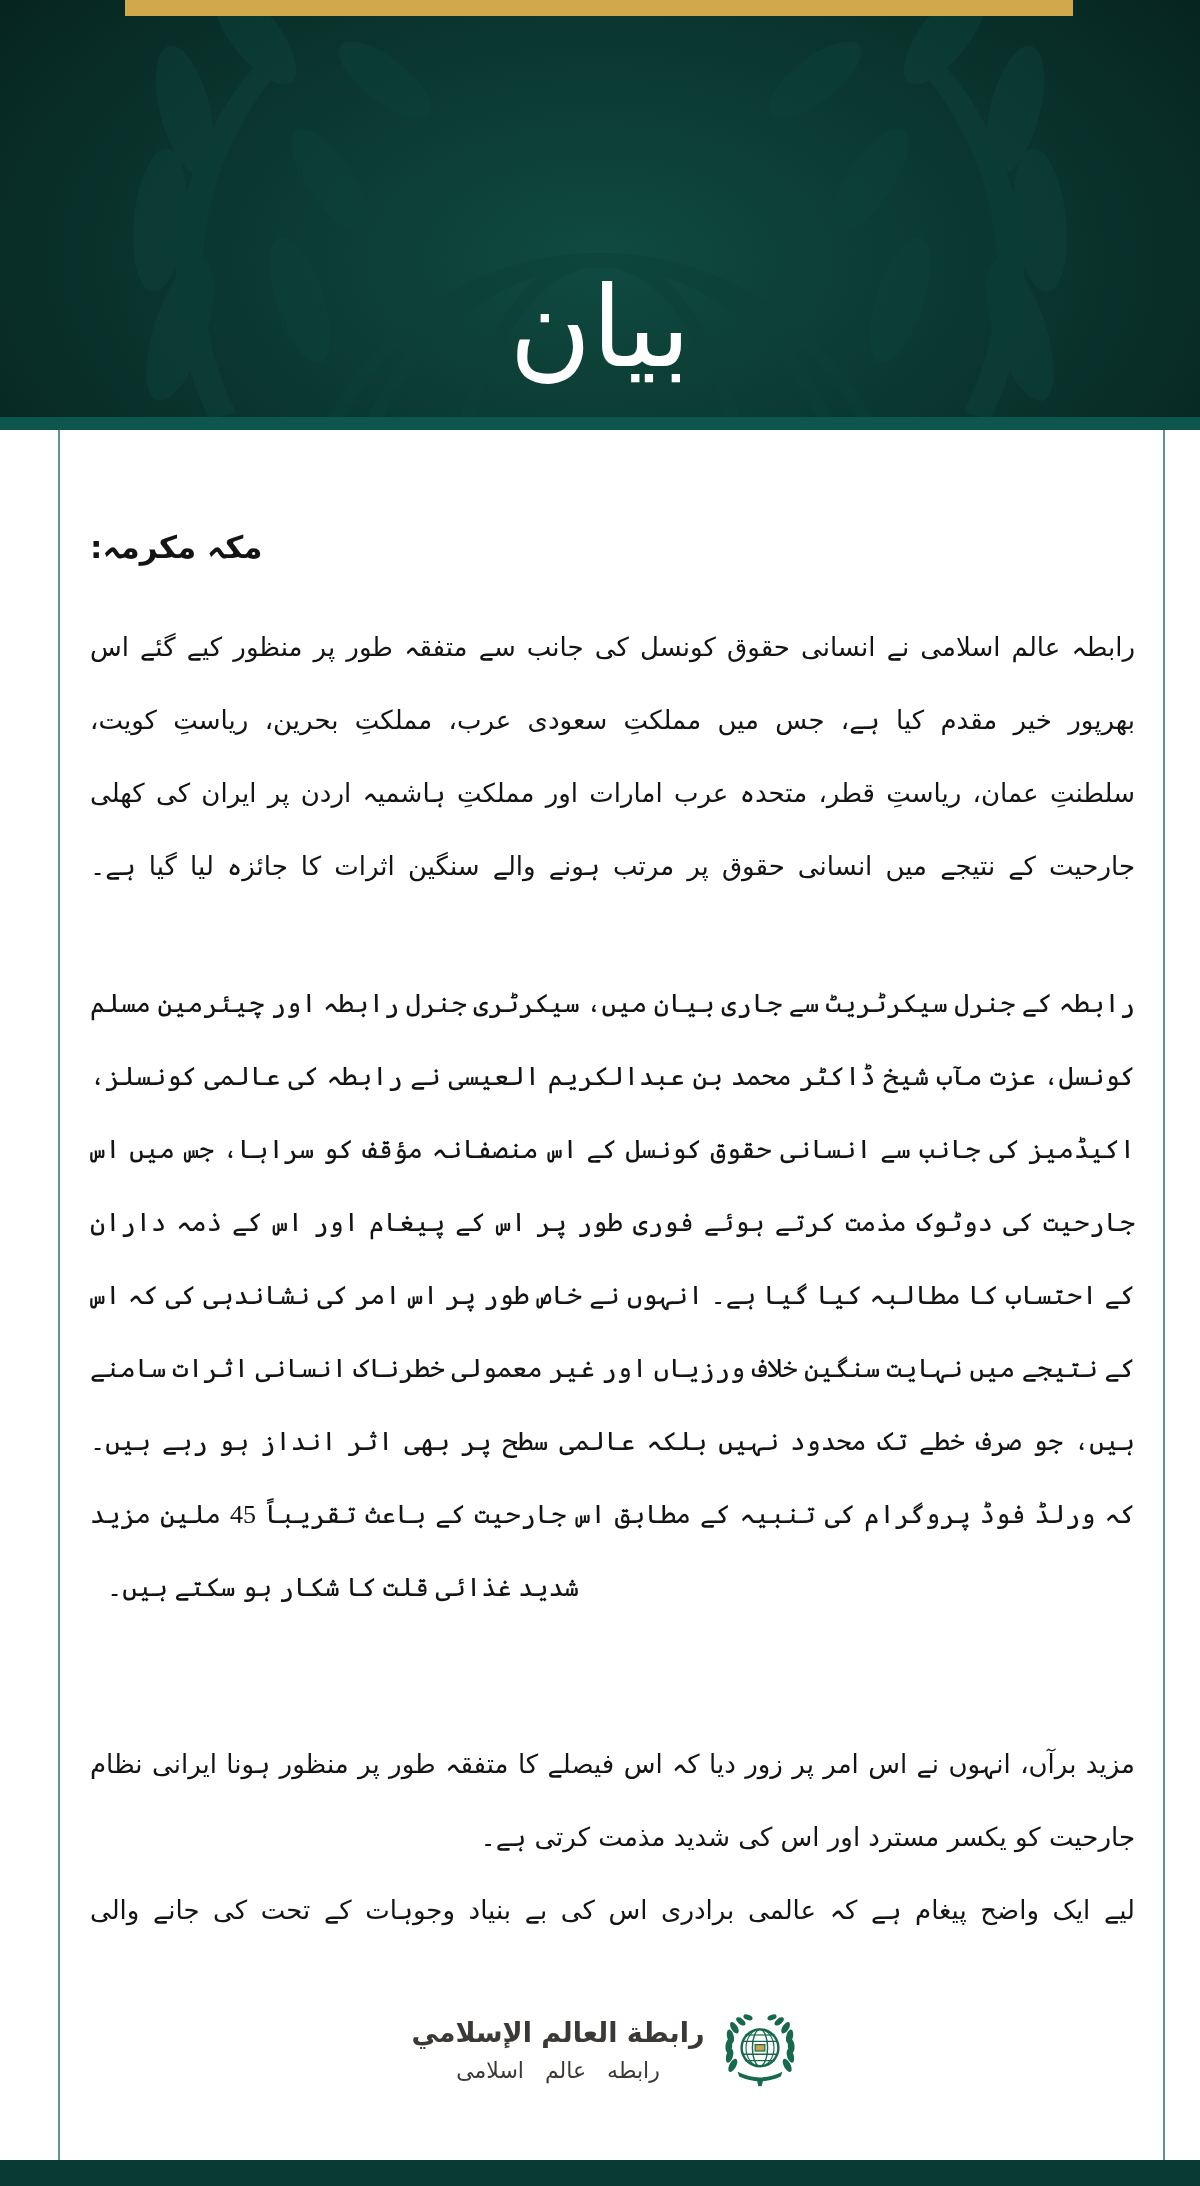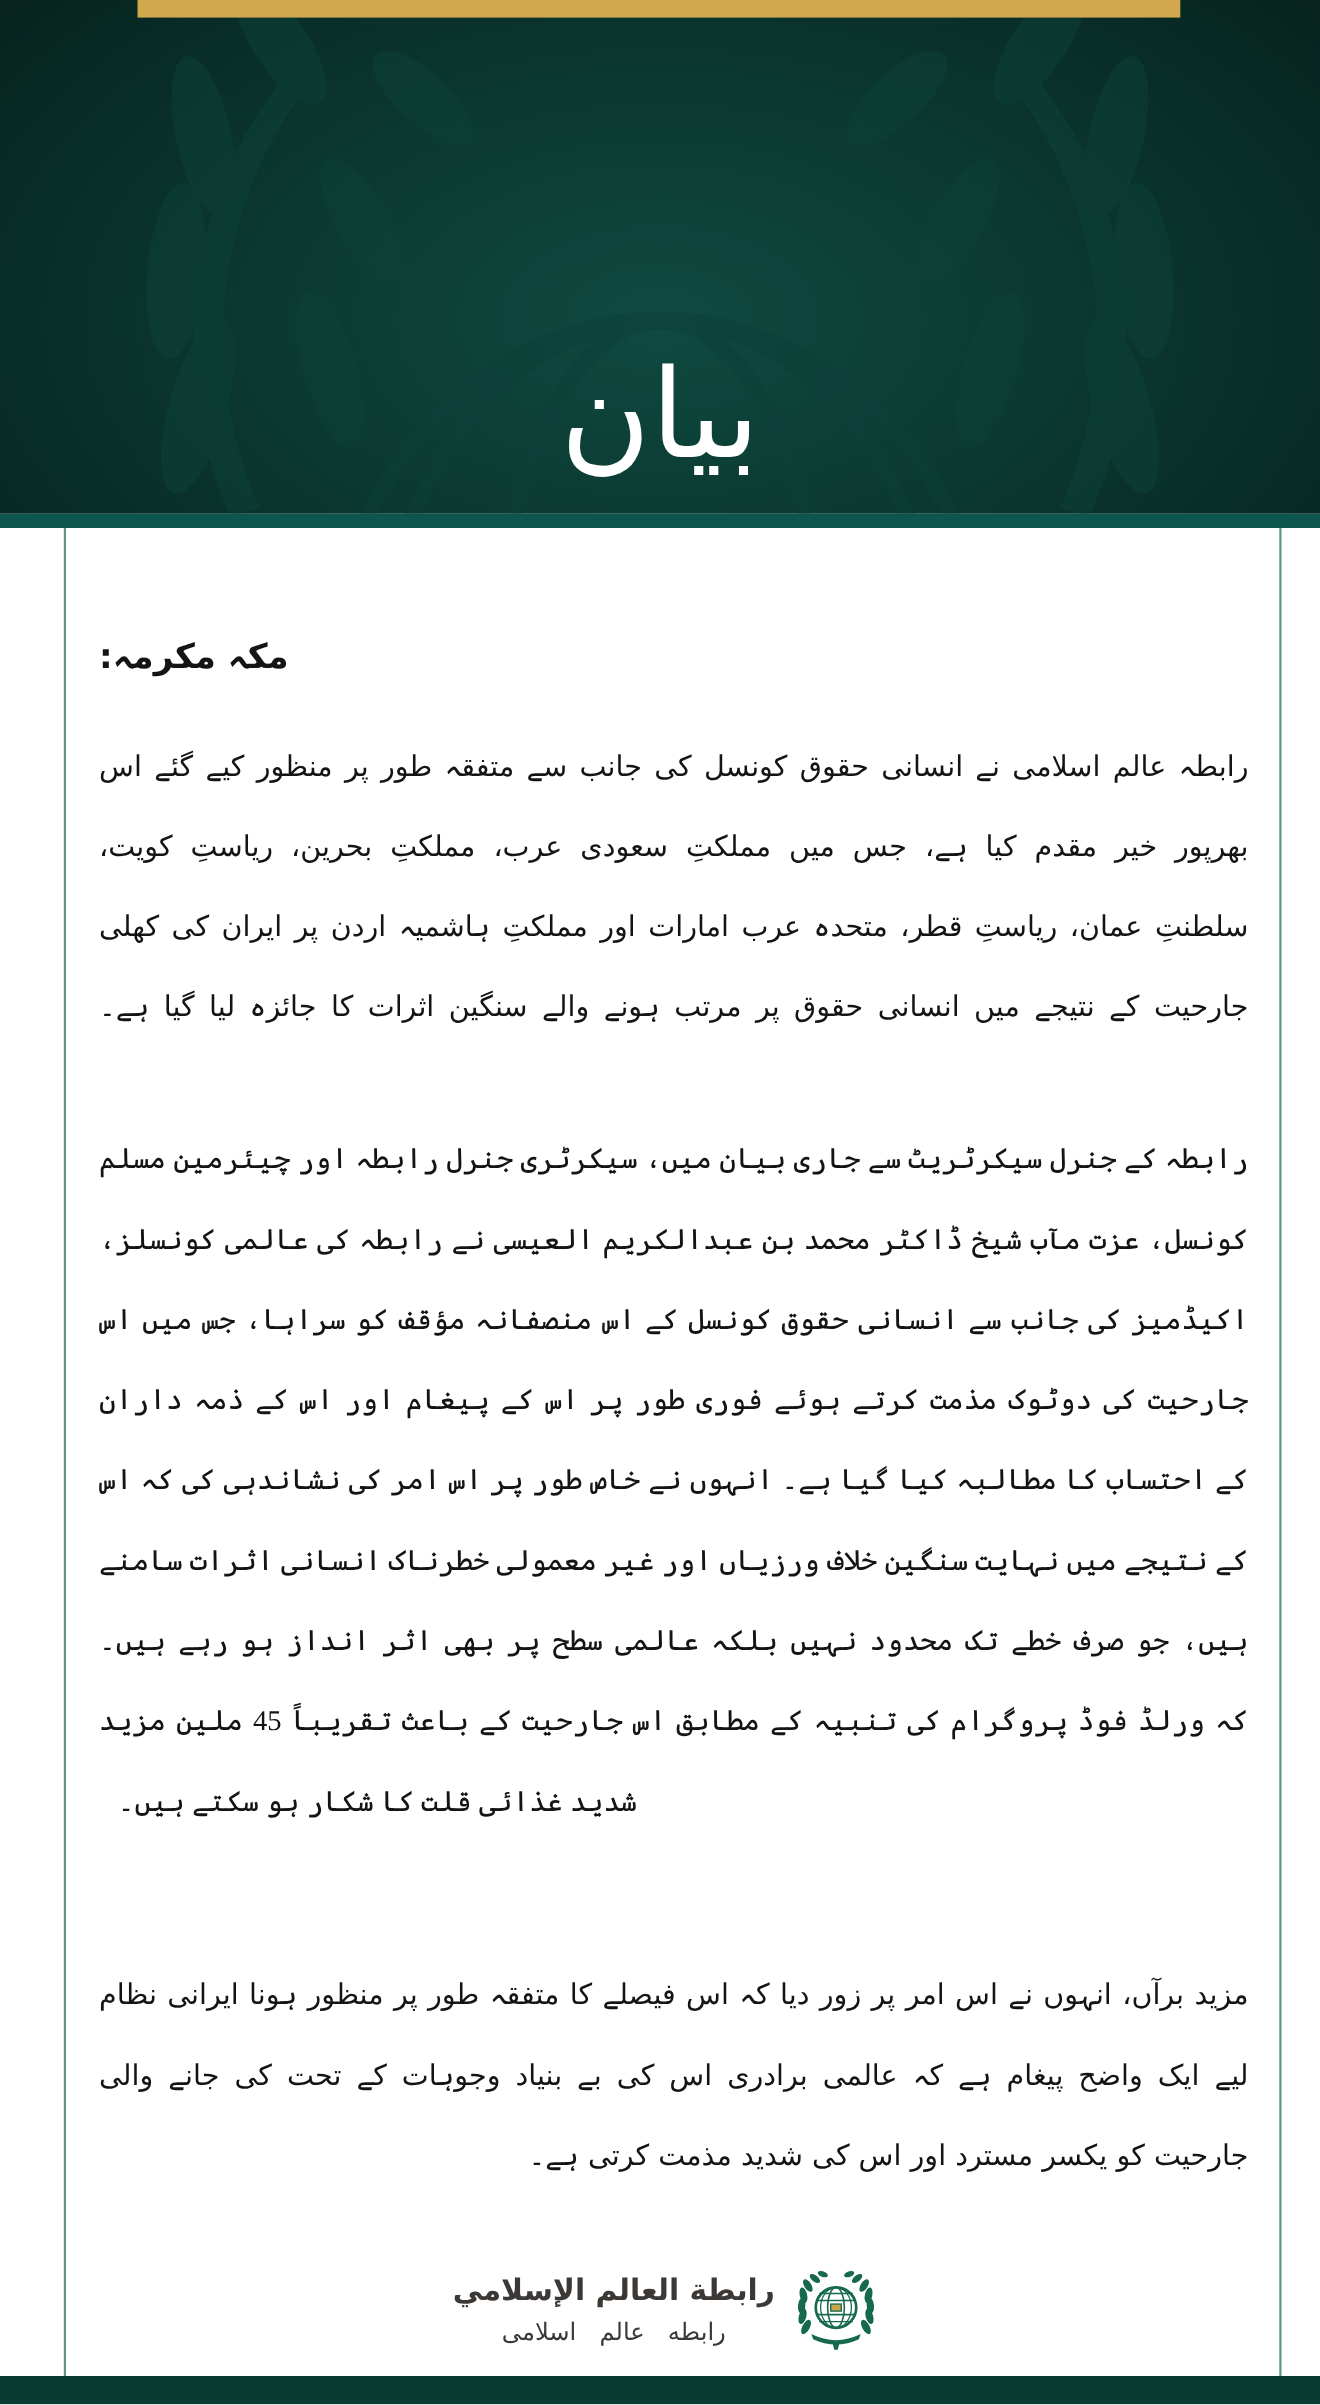--- a/index.html
+++ b/index.html
@@ -1,20 +1,20 @@
 <!DOCTYPE html>
 <html lang="ur"><head>
 <meta charset="utf-8">
 <style>
   html,body{margin:0;padding:0;}
   body{background:#ffffff;font-family:"DejaVu Sans",sans-serif;}
   .page{position:relative;width:1200px;height:2186px;margin:0 auto;background:#ffffff;display:flex;flex-direction:column;overflow:hidden;}
 
   
-  .header{position:relative;height:467px;flex:0 0 auto;
+  .header{position:relative;height:417px;flex:0 0 auto;
     background:
       radial-gradient(ellipse 760px 420px at 50% 62%, #0f4a40 0%, #0b3a32 42%, #072username 100%),
       #08271f;
     background:
       radial-gradient(ellipse 760px 440px at 50% 62%, #0f4a40 0%, #0b3a32 45%, #07241f 100%);
     overflow:hidden;}
   .gold-bar{position:absolute;top:0;left:125px;width:948px;height:16px;background:#d2a84c;}
   .wm{position:absolute;inset:0;width:100%;height:100%;opacity:.55;}
   .banner-title{position:absolute;left:0;right:0;bottom:28px;margin:0;text-align:center;
     color:#ffffff;font-size:112px;font-weight:normal;line-height:1.1;font-family:"DejaVu Sans",sans-serif;}
@@ -111,22 +111,22 @@
         <div class="line j">جارحیت کی دوٹوک مذمت کرتے ہوئے فوری طور پر اس کے پیغام اور اس کے ذمہ داران</div>
         <div class="line j">کے احتساب کا مطالبہ کیا گیا ہے۔ انہوں نے خاص طور پر اس امر کی نشاندہی کی کہ اس جارحیت</div>
         <div class="line j">کے نتیجے میں نہایت سنگین خلاف ورزیاں اور غیر معمولی خطرناک انسانی اثرات سامنے آئے</div>
         <div class="line j">ہیں، جو صرف خطے تک محدود نہیں بلکہ عالمی سطح پر بھی اثر انداز ہو رہے ہیں۔ انہوں نے مزید کہا</div>
         <div class="line j">کہ ورلڈ فوڈ پروگرام کی تنبیہ کے مطابق اس جارحیت کے باعث تقریباً 45 ملین مزید افراد</div>
         <div class="line al-left">شدید غذائی قلت کا شکار ہو سکتے ہیں۔</div>
       </div>
 
       <div class="para last">
         <div class="line j">مزید برآں، انہوں نے اس امر پر زور دیا کہ اس فیصلے کا متفقہ طور پر منظور ہونا ایرانی نظام کے</div>
+        <div class="line al-right">جارحیت کو یکسر مسترد اور اس کی شدید مذمت کرتی ہے۔</div>
         <div class="line j">لیے ایک واضح پیغام ہے کہ عالمی برادری اس کی بے بنیاد وجوہات کے تحت کی جانے والی</div>
-        <div class="line al-right">جارحیت کو یکسر مسترد اور اس کی شدید مذمت کرتی ہے۔</div>
       </div>
     </div>
 
     <div class="logo-block">
       <div class="logo-text">
         <div class="logo-arabic">رابطة العالم الإسلامي</div>
         <div class="logo-urdu">رابطه عالم اسلامی</div>
       </div>
       <svg class="emblem" viewBox="0 0 100 92" aria-hidden="true">
         <g fill="#17694e">

